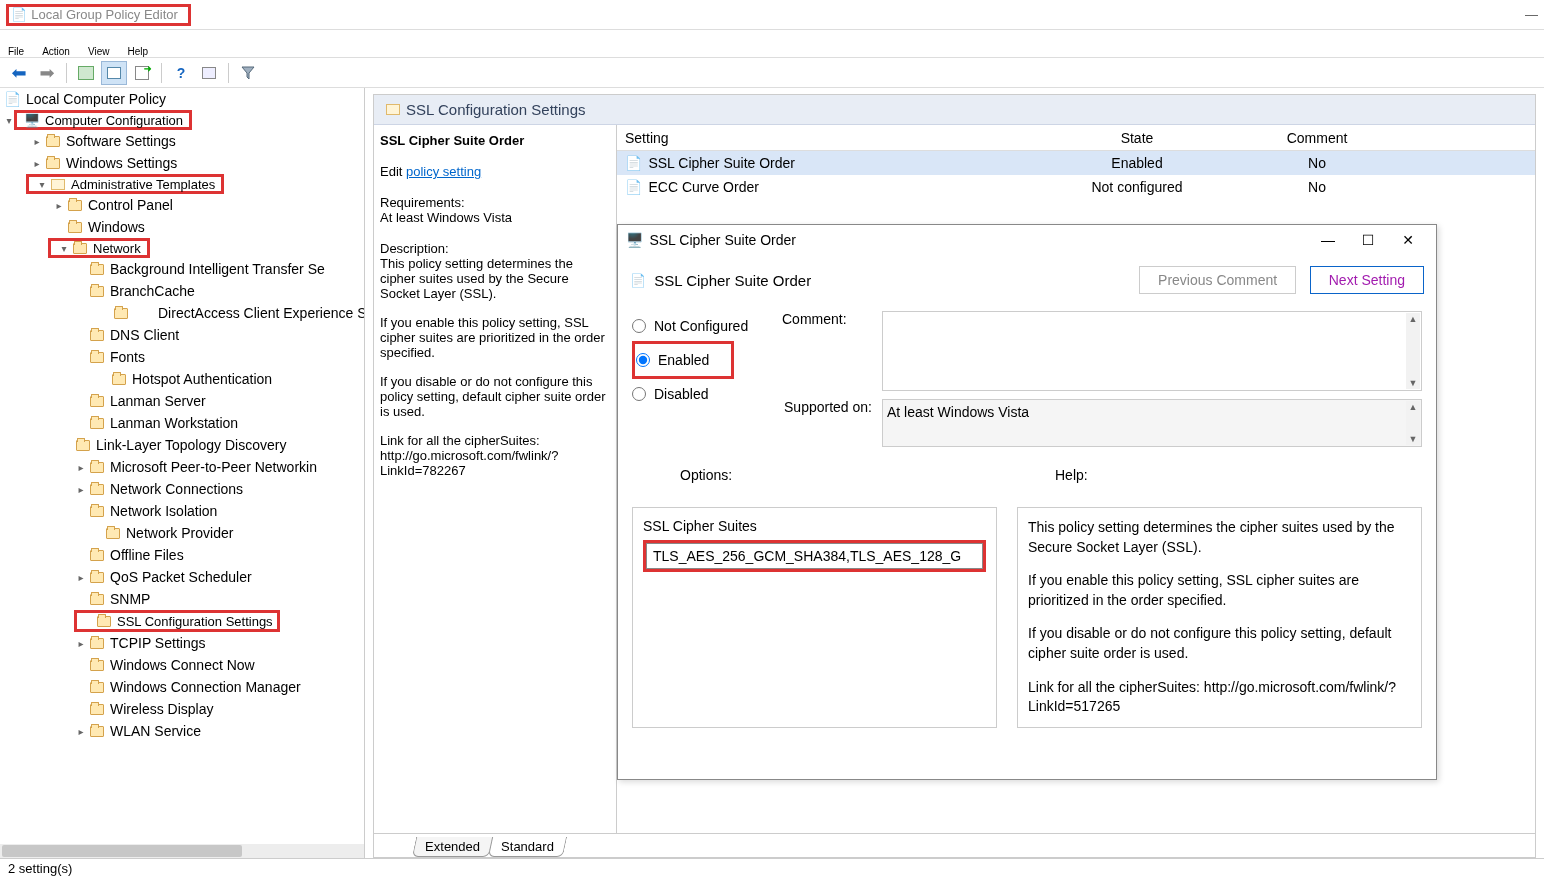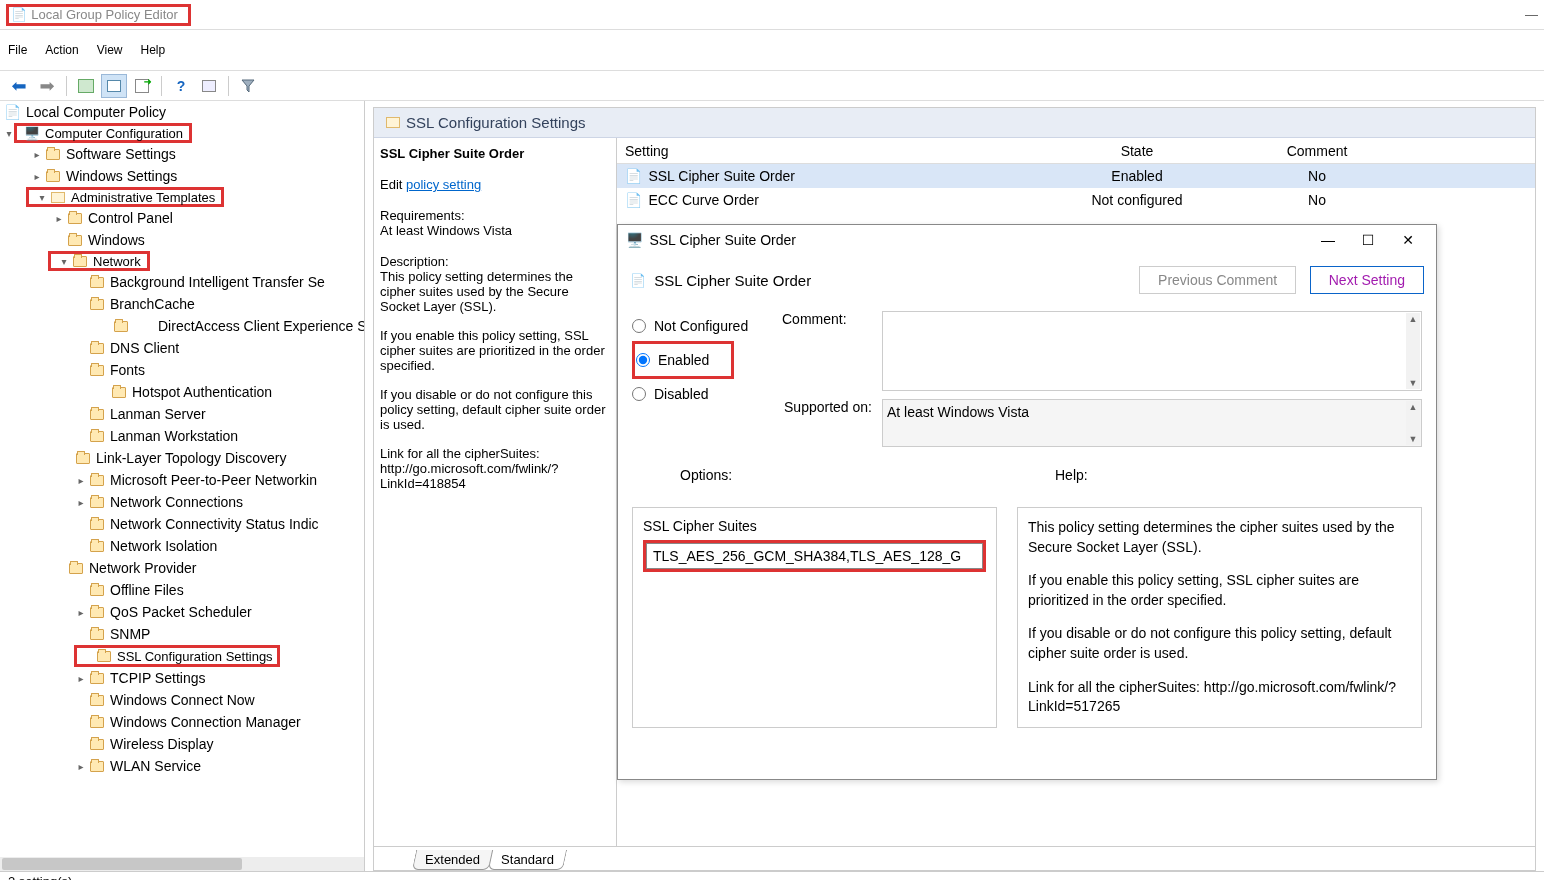--- a/index.html
+++ b/index.html
@@ -1,20 +1,20 @@
 <!DOCTYPE html>
 <html><head>
 <meta charset="utf-8">
 <style>
 * { box-sizing: border-box; margin: 0; padding: 0; }
 body { font-family: "Segoe UI", Tahoma, sans-serif; font-size: 13px; color: #000; background: #fff; width: 1544px; height: 880px; overflow: hidden; }
 .titlebar { height: 30px; display: flex; align-items: center; padding: 0 6px; border-bottom: 1px solid #ddd; font-size: 13px; color: #888; }
 .titlebar .icon { margin-right: 4px; }
 .titlebar .spacer { flex: 1; }
-.menubar { height: 28px; display: flex; align-items: flex-start; padding: 0 8px; border-bottom: 1px solid #ddd; font-size: 12px; margin-top: 13px; }
+.menubar { height: 28px; display: flex; align-items: flex-end; padding: 0 8px; border-bottom: 1px solid #ddd; font-size: 10px; }
 .menubar span { margin-right: 18px; cursor: default; }
 .toolbar { height: 30px; display: flex; align-items: center; padding: 0 6px; border-bottom: 1px solid #ddd; gap: 2px; }
 .toolbar .sep { width: 1px; height: 20px; background: #ccc; margin: 0 4px; }
 .toolbar .tbtn { width: 26px; height: 24px; display:flex; align-items:center; justify-content:center; font-size:14px; cursor:default;}
 .redbox { border: 3px solid #d33; }
 .main { display: flex; height: calc(880px - 30px - 28px - 30px - 22px); }
 .statusbar { height: 22px; border-top: 1px solid #ccc; padding: 2px 8px; font-size: 13px; }
 .tree-pane { width: 365px; border-right: 1px solid #ccc; overflow: hidden; position: relative; }
 .tree-scroll { overflow-x:auto; overflow-y: hidden; height: calc(100% - 14px); }
 .tree-inner { width: 420px; }
@@ -250,30 +250,23 @@
             <span class="folder-icon">
               <span class="folder-closed"></span>
             </span>
             <span>Network Connections</span>
           </div>
     <div class="tree-row" style="padding-left:74px;">
             <span class="chevron"></span>
             <span class="folder-icon">
               <span class="folder-closed"></span>
             </span>
-            <span>Network Connectivity Status Indic</span>
-          </div>
-    <div class="tree-row" style="padding-left:74px;">
-            <span class="chevron"></span>
-            <span class="folder-icon">
-              <span class="folder-closed"></span>
-            </span>
             <span>Network Isolation</span>
           </div>
-    <div class="tree-row" style="padding-left:53px;">
+    <div class="tree-row" style="padding-left:90px;">
             <span class="chevron"></span>
             <span class="folder-icon">
               <span class="folder-closed"></span>
             </span>
             <span>Network Provider</span>
           </div>
     <div class="tree-row" style="padding-left:74px;">
             <span class="chevron"></span>
             <span class="folder-icon">
               <span class="folder-closed"></span>
@@ -359,21 +352,21 @@
         <p style="margin-top:16px;">
           <span>Edit </span><a href="#">policy setting</a>
         </p>
         <p style="margin-top:16px;">Requirements:</p>
         <p>At least Windows Vista</p>
         <p style="margin-top:16px;">Description:</p>
         <p>This policy setting determines the cipher suites used by the Secure Socket Layer (SSL).</p>
         <p style="margin-top:14px;">If you enable this policy setting, SSL cipher suites are prioritized in the order specified.</p>
         <p style="margin-top:14px;">If you disable or do not configure this policy setting, default cipher suite order is used.</p>
         <p style="margin-top:14px;">Link for all the cipherSuites:</p>
-        <p>http://go.microsoft.com/fwlink/?LinkId=418854</p>
+        <p>http://go.microsoft.com/fwlink/?LinkId=782267</p>
       </div>
       <div class="ext-right">
         <div class="listhdr">
           <div class="c1">Setting</div>
           <div class="c2">State</div>
           <div class="c3">Comment</div>
         </div>
         <div class="listrow selected">
           <div class="c1">
                 <span style="margin-right:6px;">📄</span>

